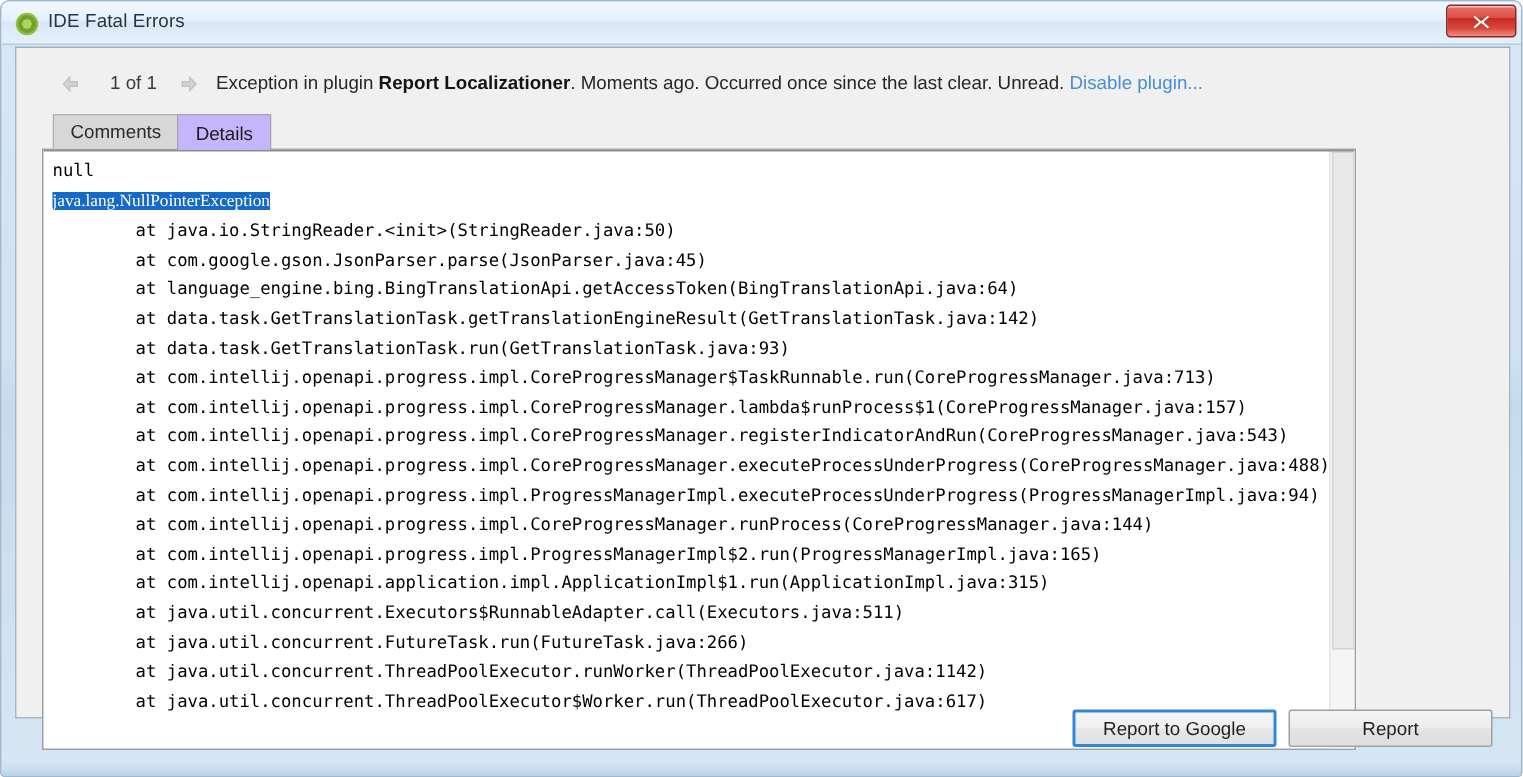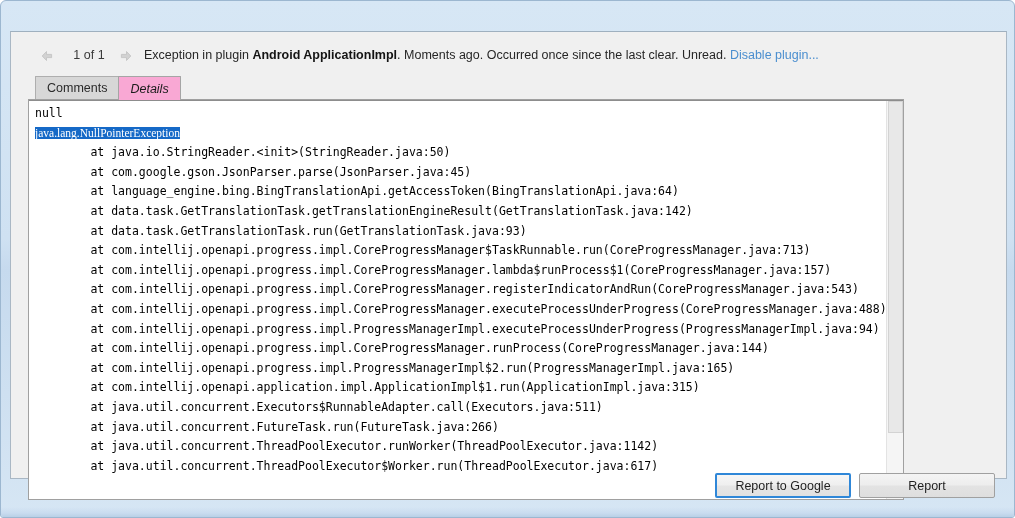--- a/index.html
+++ b/index.html
@@ -133,27 +133,26 @@
     font-size: 12.5px;
     color: #2b2b2b;
     border: 1px solid #aeaeae;
     border-bottom: none;
     background: #d7d7d7;
     cursor: pointer;
     border-radius: 1px 1px 0 0;
   }
   .tab + .tab { margin-left: -1px; }
   .tab.selected {
-    background: #f9a8d4;
+    background: #c4b5fd;
     color: #1c1c1c;
     border-color: #a5a5a5;
     height: 24px;
     position: relative;
     z-index: 4;
-    font-style: italic;
   }
 
   
   .traceframe {
     position: absolute;
     left: 17px; top: 67px;
     width: 876px;
     height: 401px;
     box-sizing: border-box;
     background: #ffffff;
@@ -242,38 +241,54 @@
     width: 1015px;
     height: 10px;
     background: linear-gradient(to bottom, rgba(198,218,238,0) 0%, #c9dcef 60%, #b9d0e6 100%);
   }
 </style>
 </head>
 <body>
 
 <div class="window">
 
+  <div class="titlebar">
+    <span class="title-icon">
+      <svg width="16" height="16" viewBox="0 0 16 16">
+        <circle cx="8" cy="8" r="7.5" fill="#8fbf3f"></circle>
+        <circle cx="8" cy="8" r="6" fill="#6fa22c"></circle>
+        <circle cx="8" cy="8" r="3.2" fill="#a9d45f"></circle>
+      </svg>
+    </span>
+    <span class="title-text">IDE Fatal Errors</span>
+
+    <div class="win-btn-close">
+      <svg width="13" height="11" viewBox="0 0 13 11">
+        <path d="M2.2 1.2 L6.5 5 L10.8 1.2 L12 2.4 L8.2 5.7 L12 9 L10.8 10.2 L6.5 6.5 L2.2 10.2 L1 9 L4.8 5.7 L1 2.4 Z" fill="#ffffff" stroke="#9b3029" stroke-width="0.4"></path>
+      </svg>
+    </div>
+  </div>
 
   <div class="content">
 
     <div class="infobar">
       <span class="nav-arrow nav-prev">
         <svg width="14" height="14" viewBox="0 0 14 14">
           <path d="M6.5 2.5 L2.2 7 L6.5 11.5 L6.5 8.6 L11.6 8.6 L11.6 5.4 L6.5 5.4 Z" fill="#d2d2d2" stroke="#c0c0c0" stroke-width="0.8"></path>
         </svg>
       </span>
       <span class="counter">1 of 1</span>
       <span class="nav-arrow nav-next">
         <svg width="14" height="14" viewBox="0 0 14 14">
           <path d="M7.5 2.5 L11.8 7 L7.5 11.5 L7.5 8.6 L2.4 8.6 L2.4 5.4 L7.5 5.4 Z" fill="#d2d2d2" stroke="#c0c0c0" stroke-width="0.8"></path>
         </svg>
       </span>
 
       <div class="msgline">
-        <span>Exception in plugin </span><b>Android ApplicationImpl</b><span>. Moments ago. Occurred once since the last clear. Unread. </span><span class="msglink">Disable plugin...</span>
+        <span>Exception in plugin </span><b>Report Localizationer</b><span>. Moments ago. Occurred once since the last clear. Unread. </span><span class="msglink">Disable plugin...</span>
       </div>
     </div>
 
     <div class="tabs">
       <div class="tab">
         <span>Comments</span>
       </div>
       <div class="tab selected">
         <span>Details</span>
       </div>

